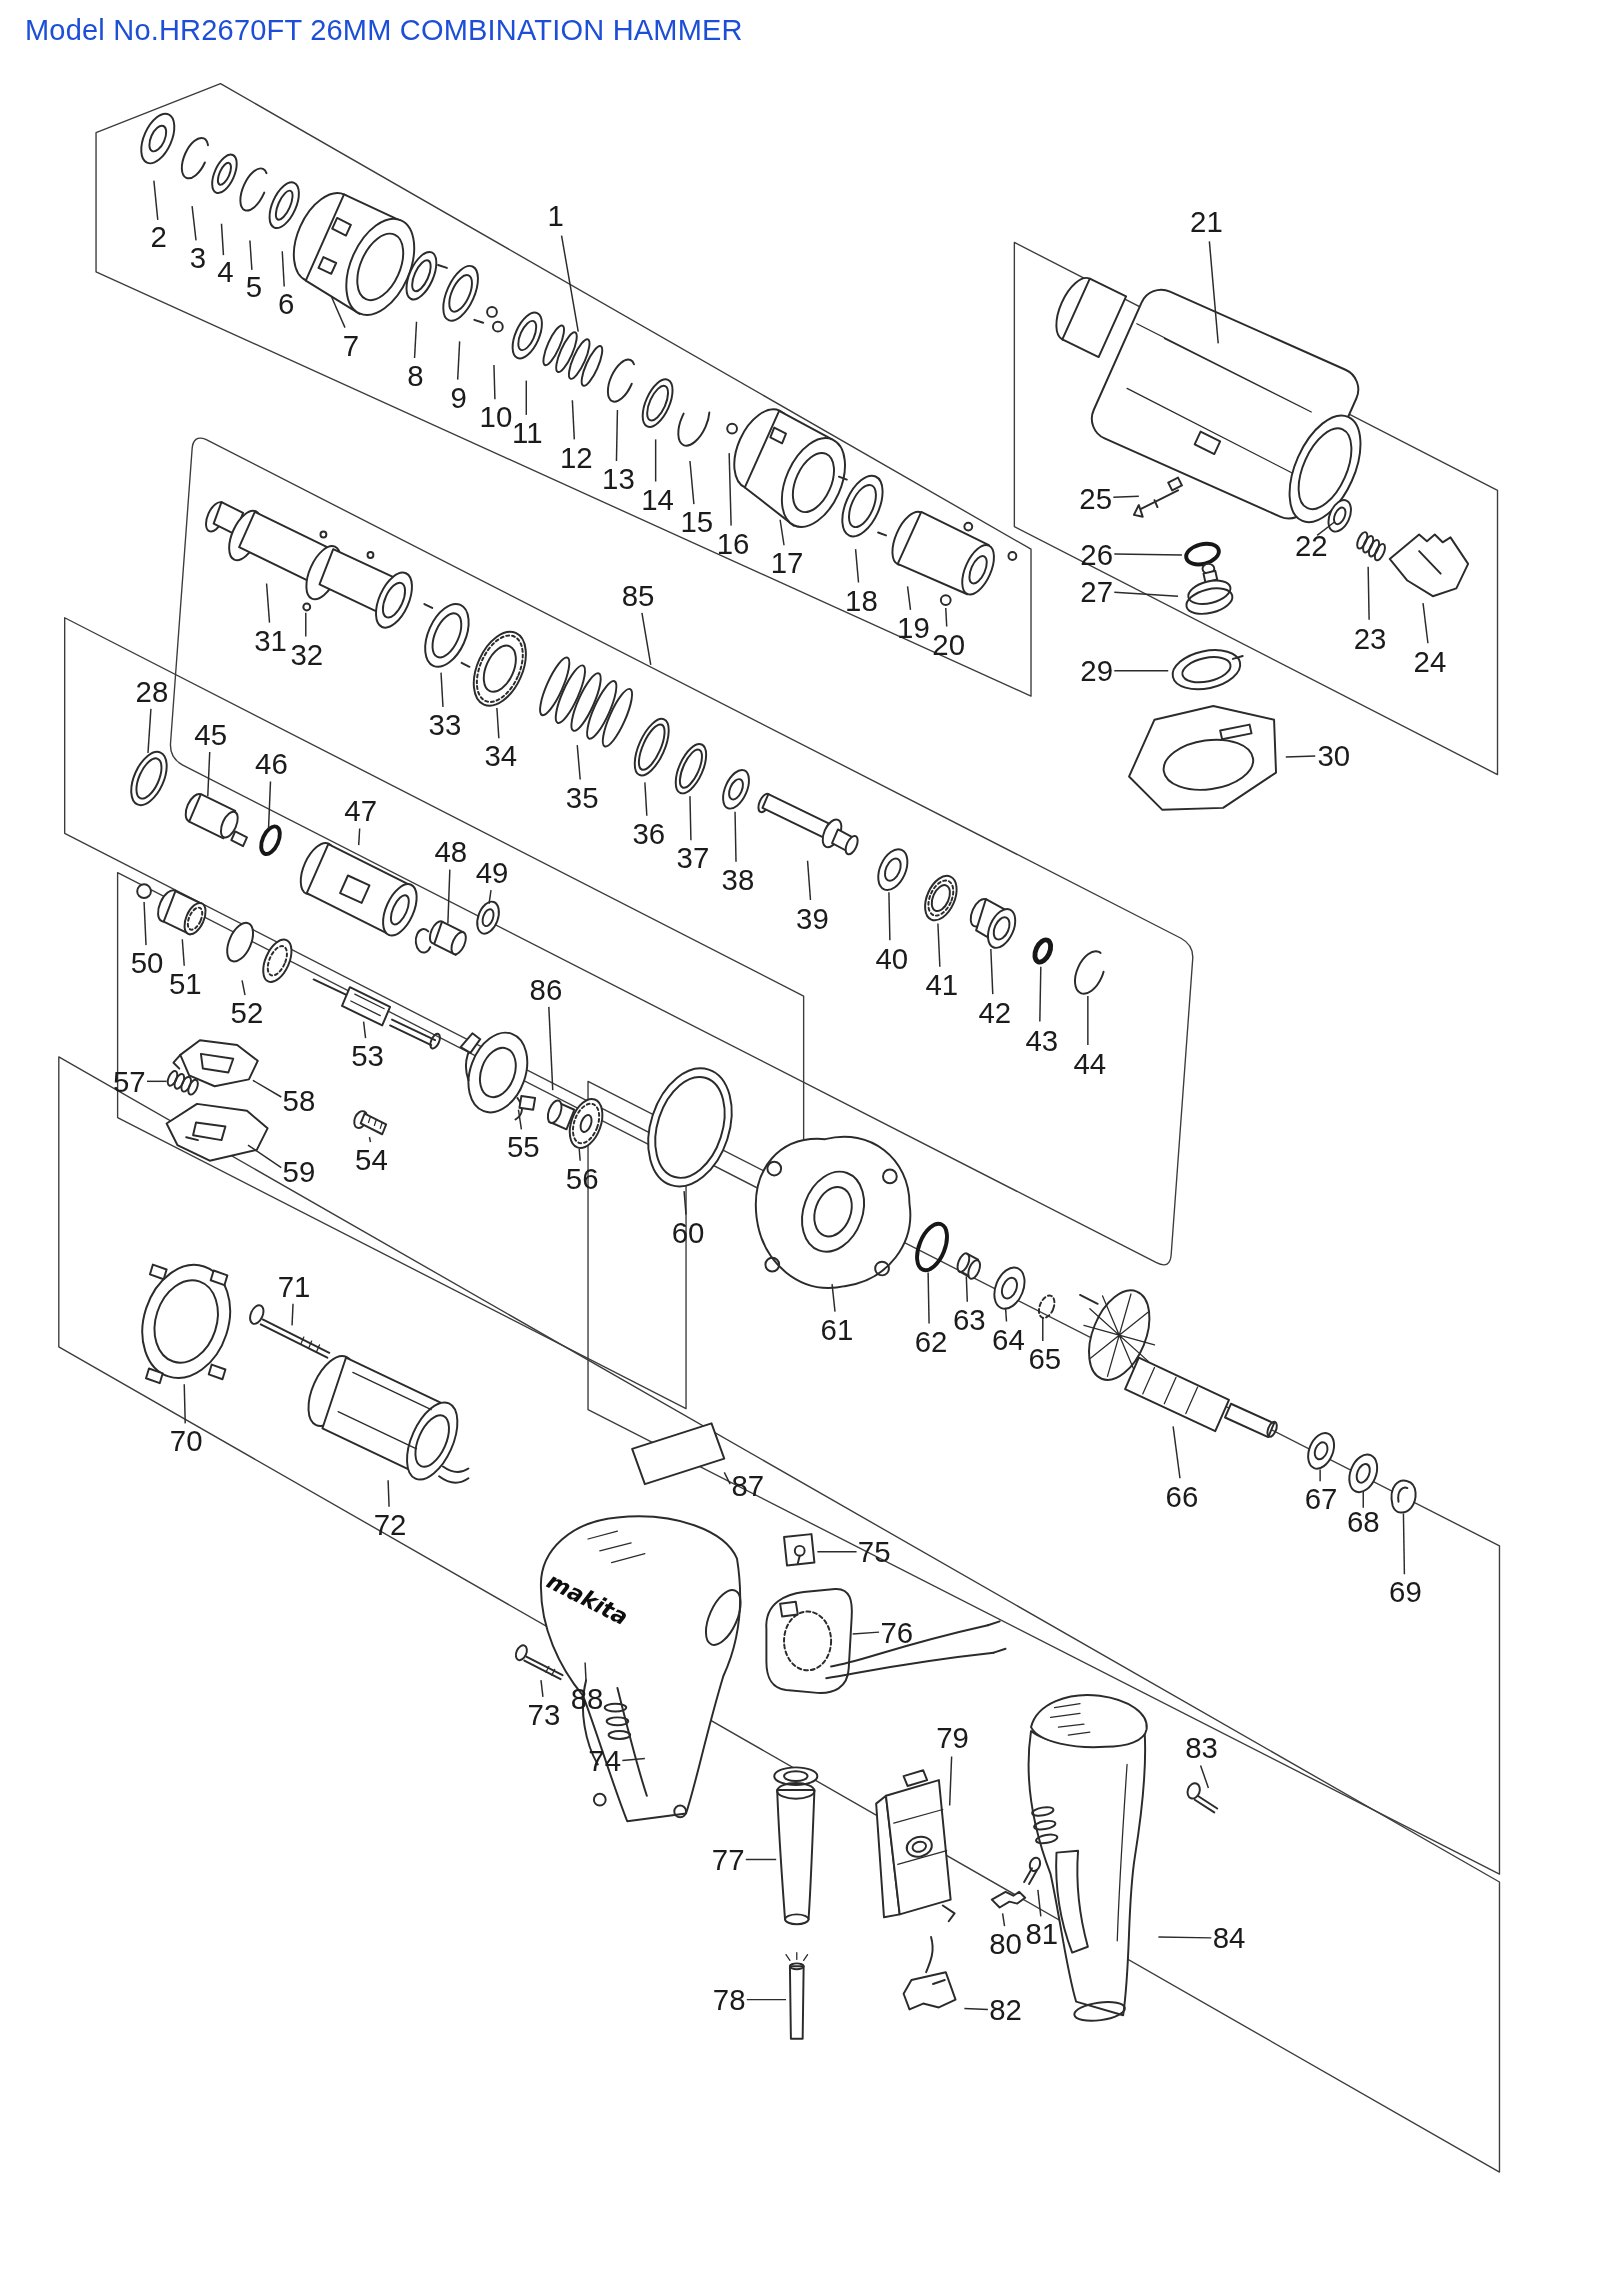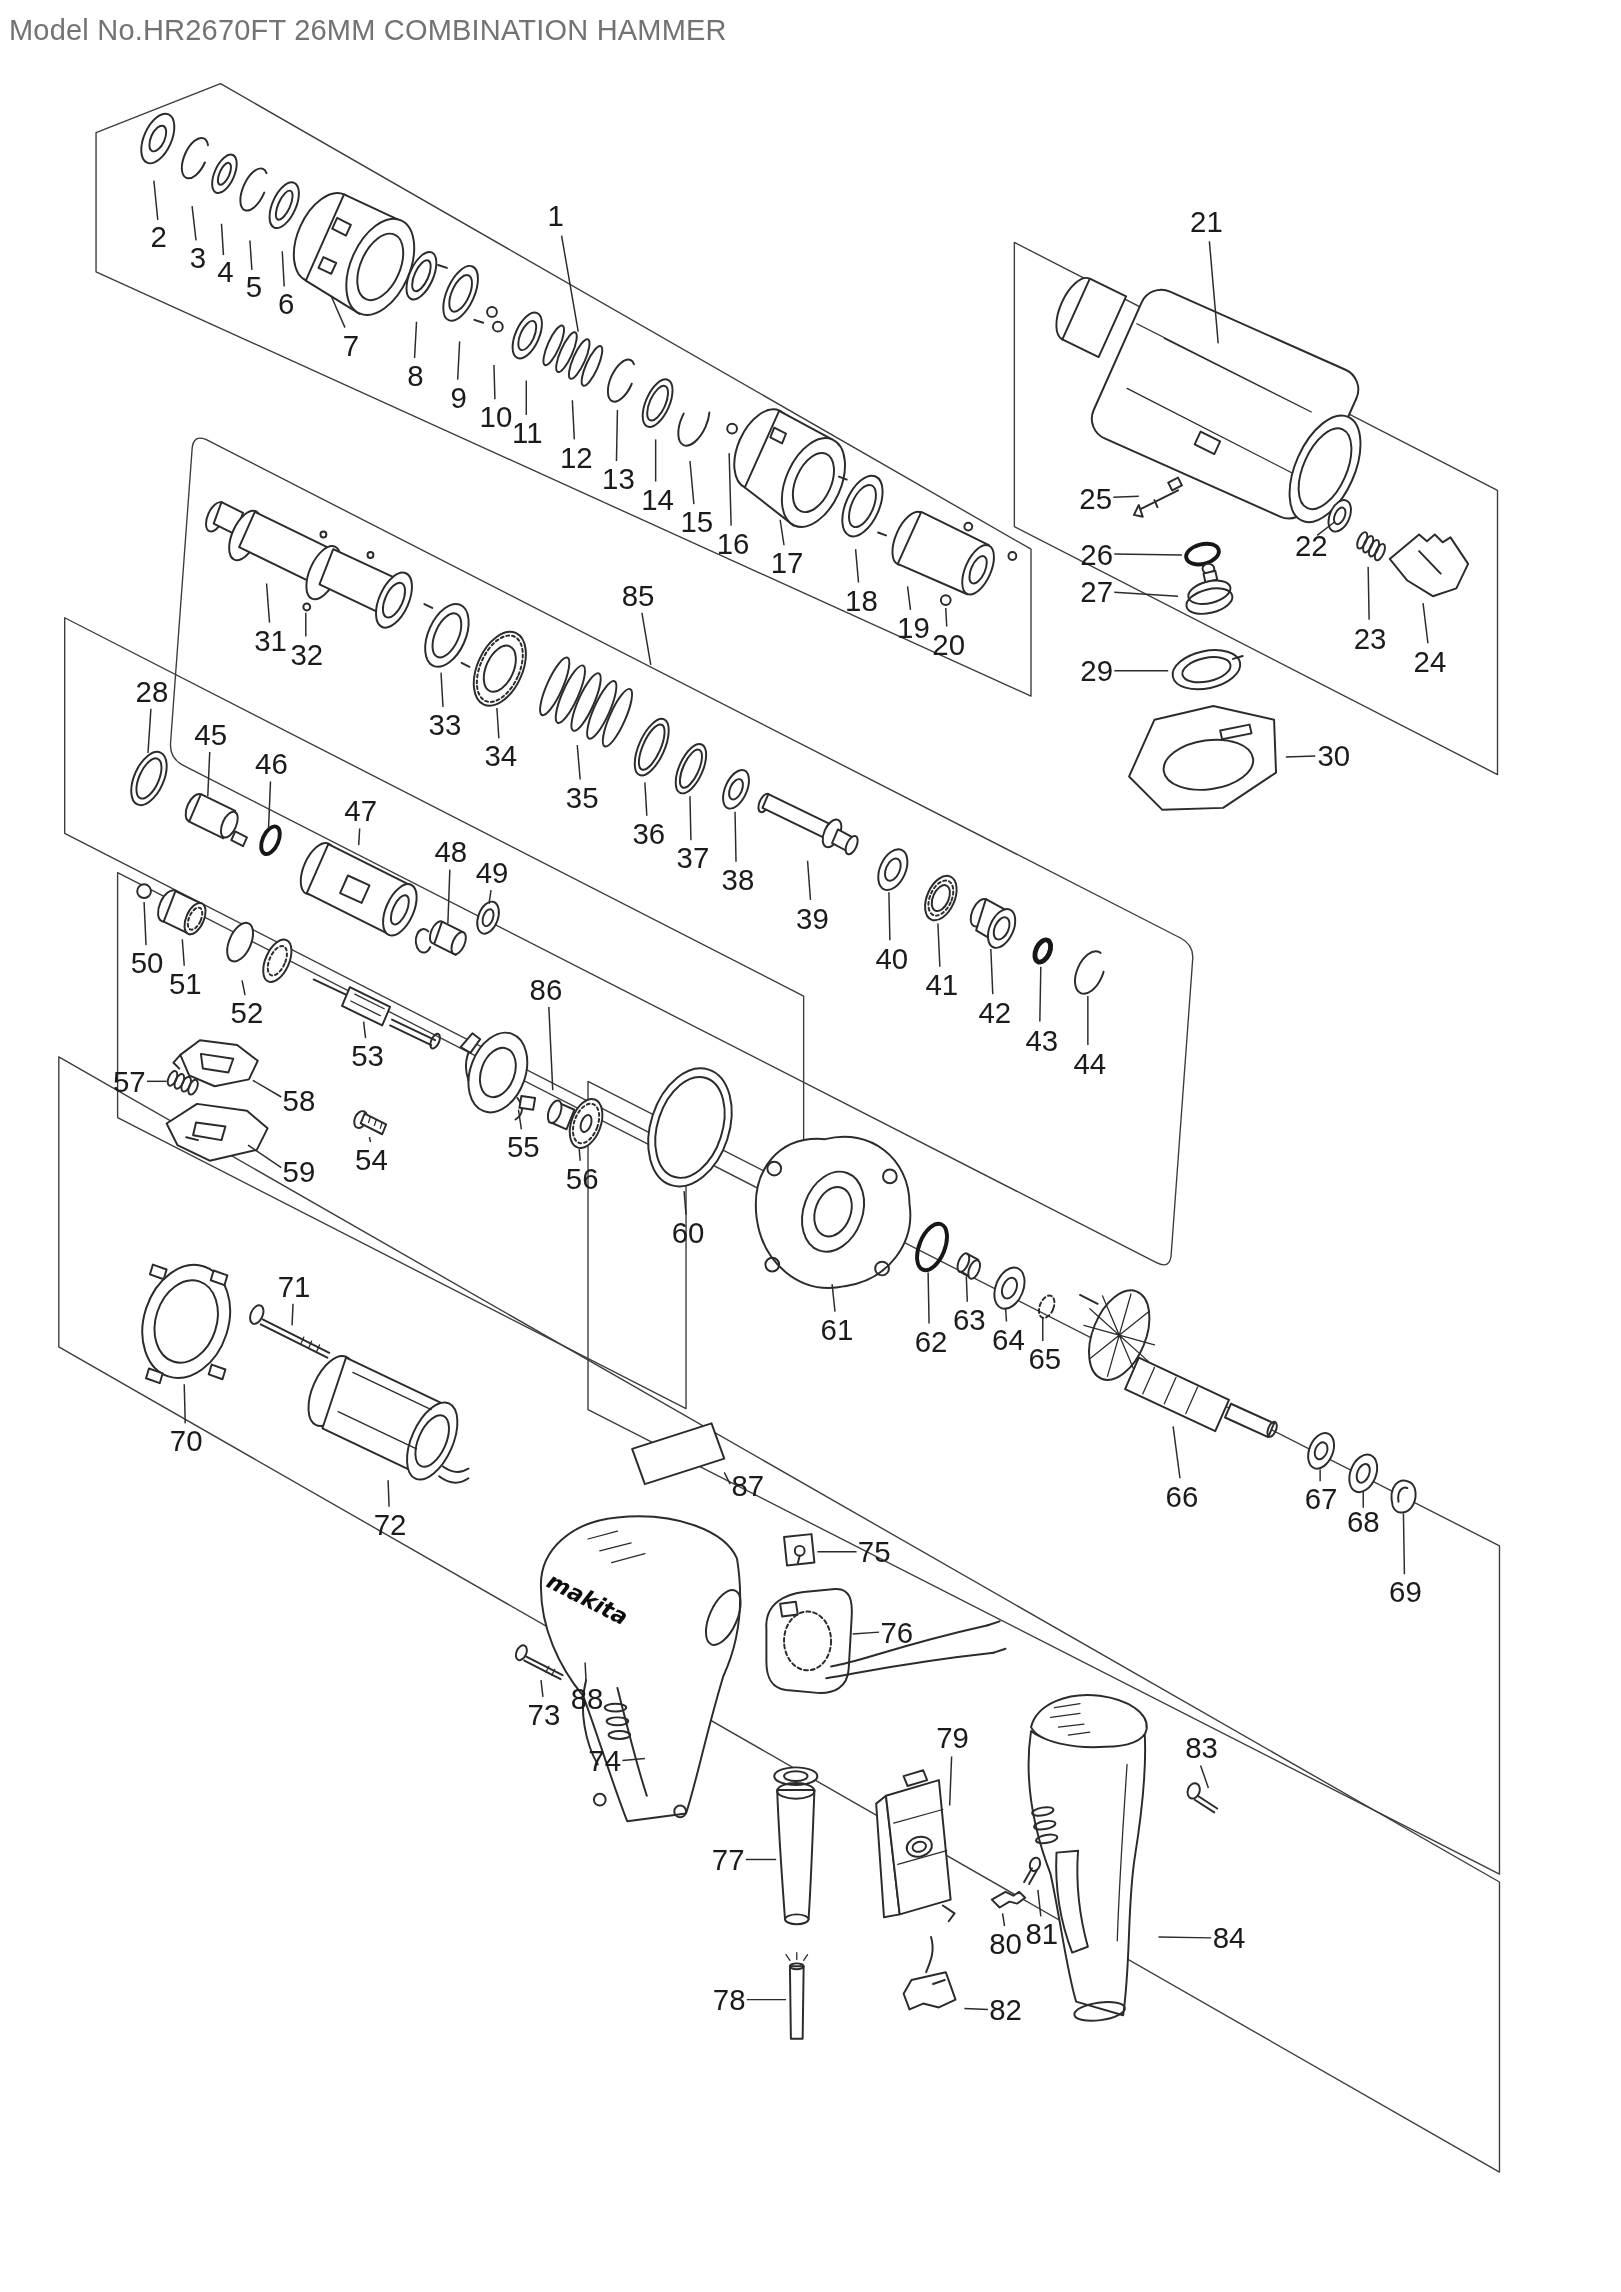--- a/index.html
+++ b/index.html
@@ -1,17 +1,17 @@
 <!DOCTYPE html>
 <html><head>
 <meta charset="utf-8">
 <style>
   html,body{margin:0;padding:0;background:#ffffff}
   #page{position:relative;width:1621px;height:2293px;background:#fff;overflow:hidden}
-  #title{position:absolute;left:9px;top:13.7px;font:29px "Liberation Sans",sans-serif;color:#737373;letter-spacing:0.2px}
+  #title{position:absolute;left:25px;top:13.7px;font:29px "Liberation Sans",sans-serif;color:#1d4ed8;letter-spacing:0.2px}
   svg{position:absolute;left:0;top:0}
   .s{fill:none;stroke:#2b2b2b;stroke-width:2;stroke-linecap:round;stroke-linejoin:round}
   .sf{fill:#fff;stroke:#2b2b2b;stroke-width:2;stroke-linecap:round;stroke-linejoin:round}
   .s3{fill:none;stroke:#171717;stroke-width:4}
   .s5{fill:none;stroke:#171717;stroke-width:5}
   .thin{stroke-width:1.3}
   .box{fill:none;stroke:#3c3c3c;stroke-width:1.4;stroke-linejoin:round}
   .clip{stroke-dasharray:88 20}
   .cring{stroke-dasharray:66 44}
   .d33{stroke-dasharray:3 3}

